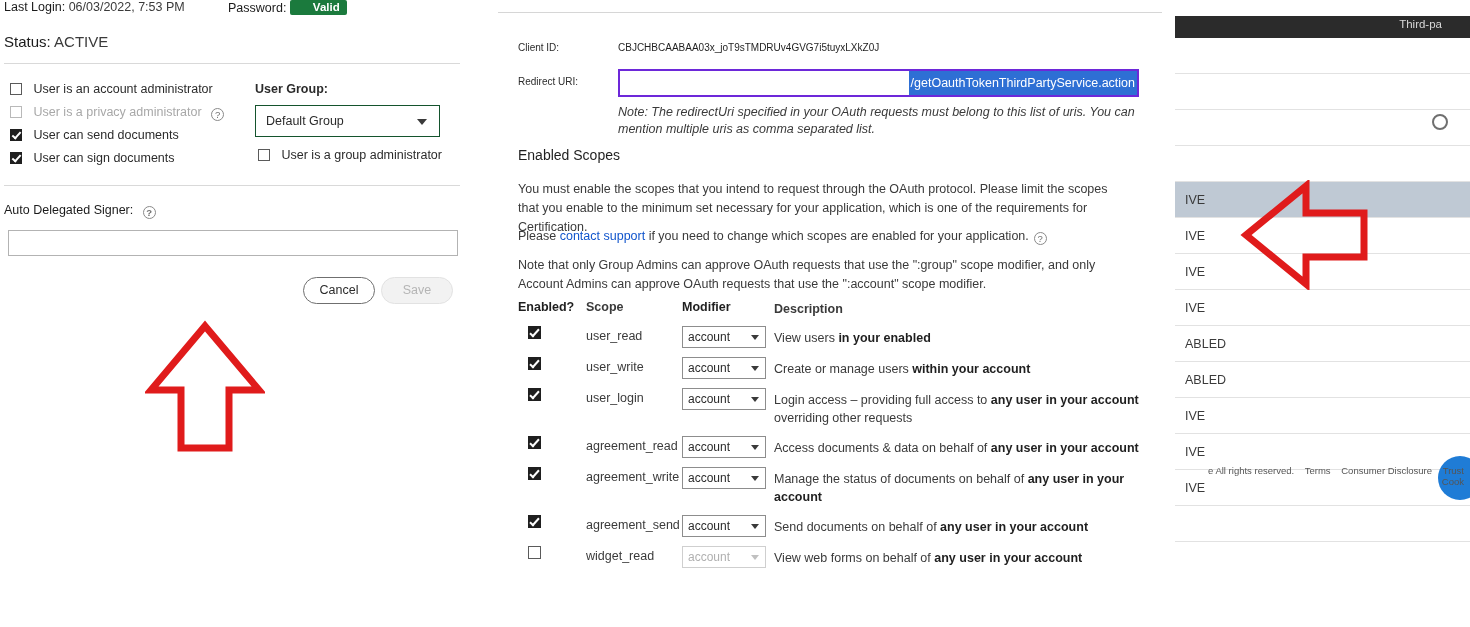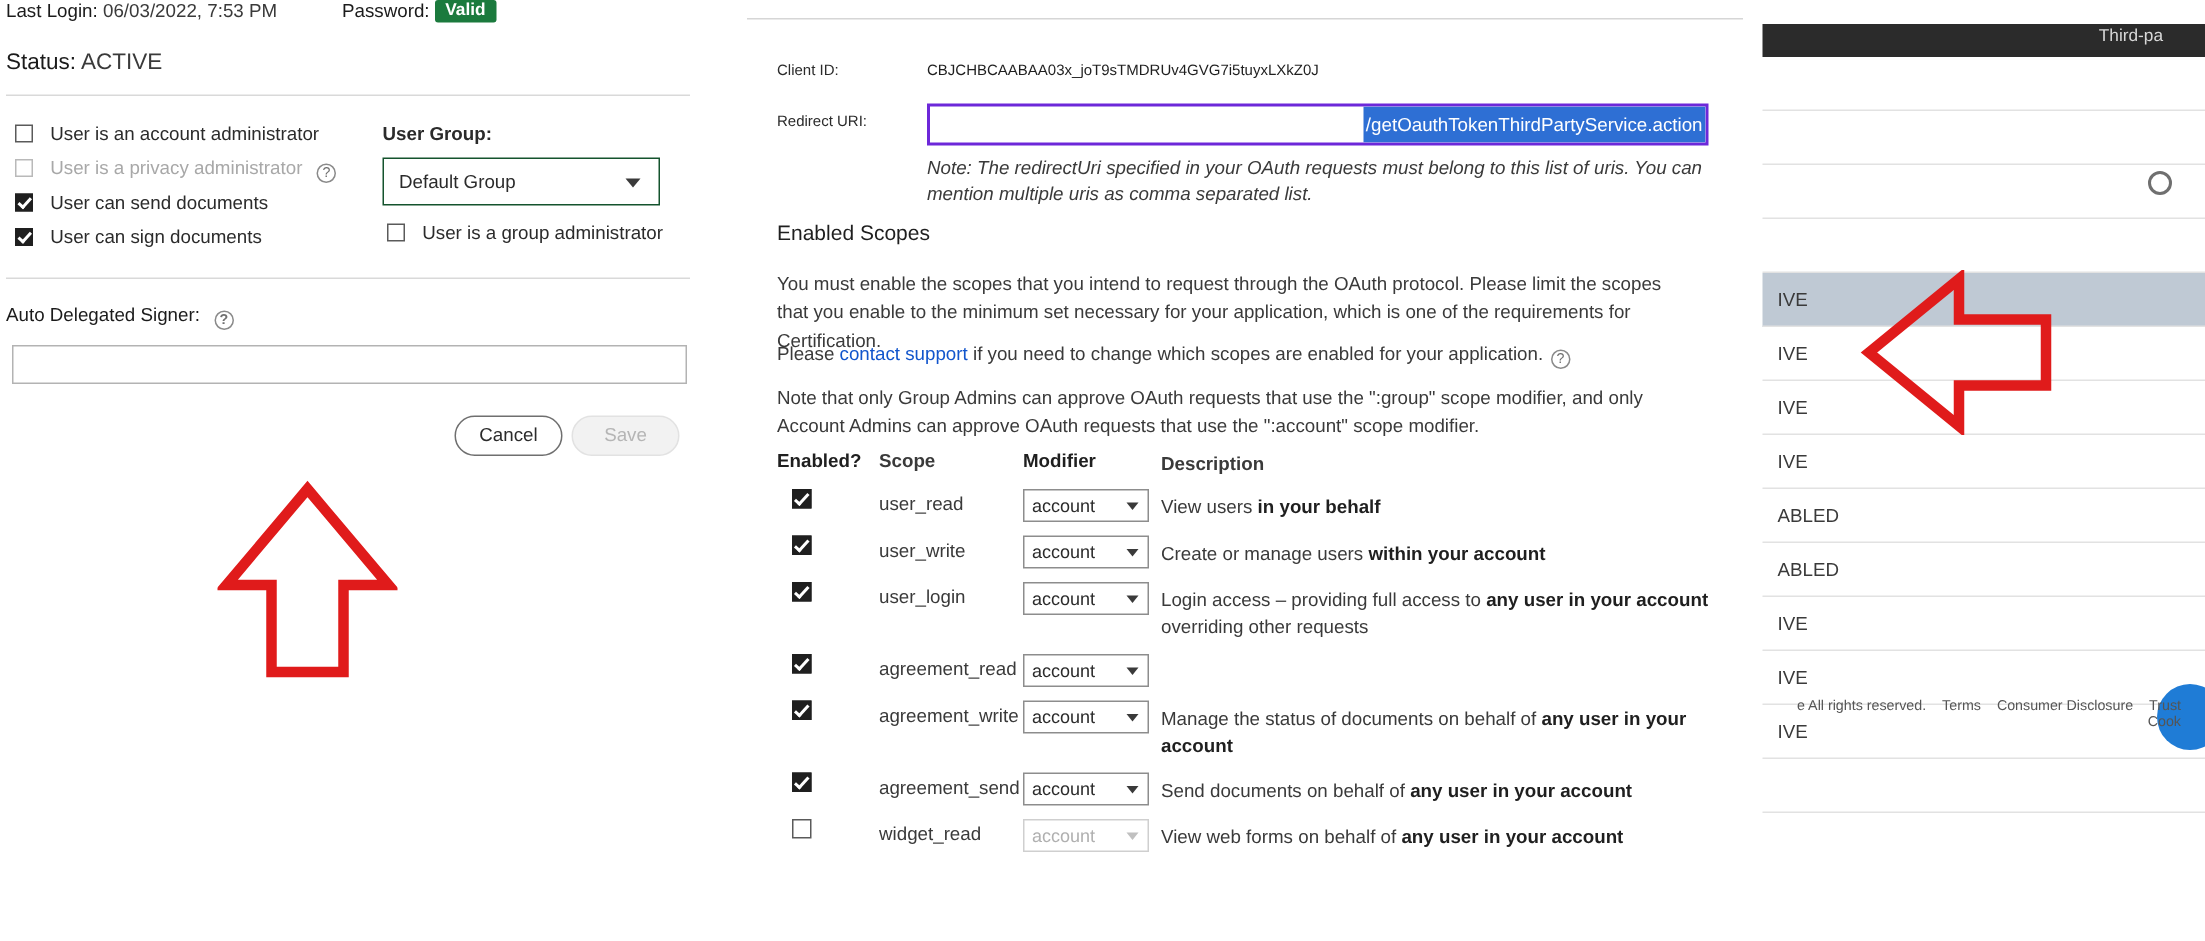--- a/index.html
+++ b/index.html
@@ -50,21 +50,21 @@
     left: 228px;
     top: 0px;
     font-size: 12.5px;
   }
   .badge-valid {
     display: inline-block;
     background: #1b7a3d;
     color: #ffffff;
     font-size: 11.5px;
     font-weight: bold;
-    padding: 1px 7px 2px 7px;
+    padding: 1px 7px 2px 23px;
     border-radius: 2px;
     vertical-align: 1px;
   }
   #status-row {
     position: absolute;
     left: 4px;
     top: 33px;
     font-size: 15px;
   }
   #left-sep-1 {
@@ -424,21 +424,21 @@
   .rrow.sel { background: #bfc9d4; }
   .rrow.blank { color: transparent; }
   #right-footer {
     position: absolute;
     left: 0;
     bottom: 36px;
     width: 295px;
     font-size: 9.5px;
     color: #555;
     text-align: right;
-    padding-right: 16px;
+    padding-right: 6px;
     box-sizing: border-box;
   }
   #right-footer span { margin-left: 8px; }
   #chat-bubble {
     position: absolute;
     right: -12px;
     top: 440px;
     width: 44px;
     height: 44px;
     border-radius: 50%;
@@ -559,21 +559,21 @@
       <div class="c-mod">Modifier</div>
       <div class="c-desc">Description</div>
     </div>
 
     <div class="sc-row" style="margin-bottom:9px;">
       <div class="c-enabled"><span class="sc-cb checked"></span></div>
       <div class="c-scope" style="padding-top:3px;">user_read</div>
       <div class="c-mod">
         <div class="mod-select"><span>account</span><span class="dcaret"></span></div>
       </div>
-      <div class="c-desc" style="padding-top:3px;"><span>View users </span><span class="strong">in your behalf</span><span></span></div>
+      <div class="c-desc" style="padding-top:3px;"><span>View users </span><span class="strong">in your enabled</span><span></span></div>
     </div>
 
     <div class="sc-row" style="margin-bottom:9px;">
       <div class="c-enabled"><span class="sc-cb checked"></span></div>
       <div class="c-scope" style="padding-top:3px;">user_write</div>
       <div class="c-mod">
         <div class="mod-select"><span>account</span><span class="dcaret"></span></div>
       </div>
       <div class="c-desc" style="padding-top:3px;"><span>Create or manage users </span><span class="strong">within your account</span><span></span></div>
     </div>
@@ -586,20 +586,21 @@
       </div>
       <div class="c-desc" style="padding-top:3px;"><span>Login access – providing full access to </span><span class="strong">any user in your account</span><span> overriding other requests</span></div>
     </div>
 
     <div class="sc-row" style="margin-bottom:9px;">
       <div class="c-enabled"><span class="sc-cb checked"></span></div>
       <div class="c-scope" style="padding-top:3px;">agreement_read</div>
       <div class="c-mod">
         <div class="mod-select"><span>account</span><span class="dcaret"></span></div>
       </div>
+      <div class="c-desc" style="padding-top:3px;"><span>Access documents &amp; data on behalf of </span><span class="strong">any user in your account</span><span></span></div>
     </div>
 
     <div class="sc-row" style="margin-bottom:9px;">
       <div class="c-enabled"><span class="sc-cb checked"></span></div>
       <div class="c-scope" style="padding-top:3px;">agreement_write</div>
       <div class="c-mod">
         <div class="mod-select"><span>account</span><span class="dcaret"></span></div>
       </div>
       <div class="c-desc" style="padding-top:3px;"><span>Manage the status of documents on behalf of </span><span class="strong">any user in your account</span><span></span></div>
     </div>

